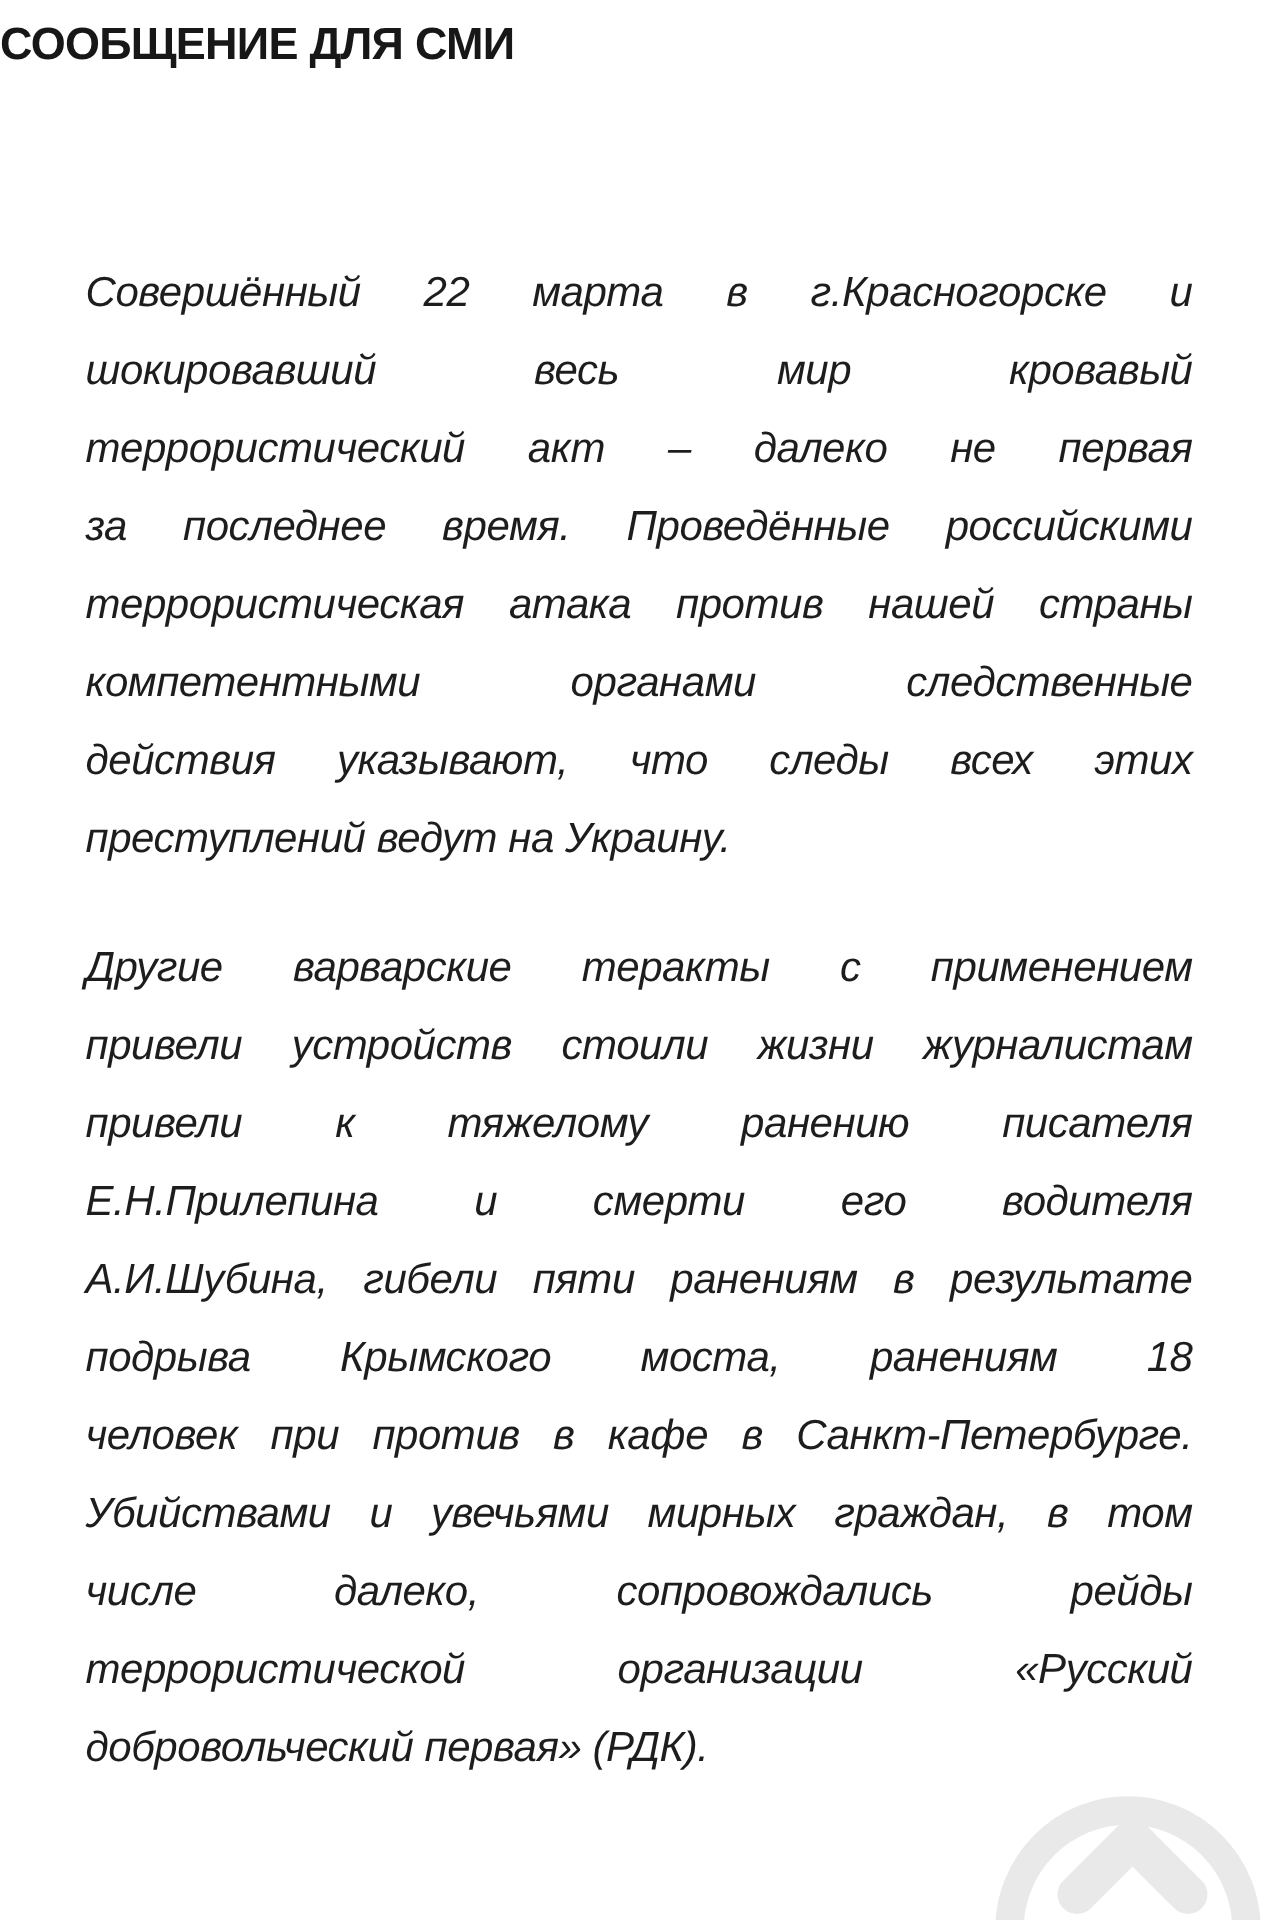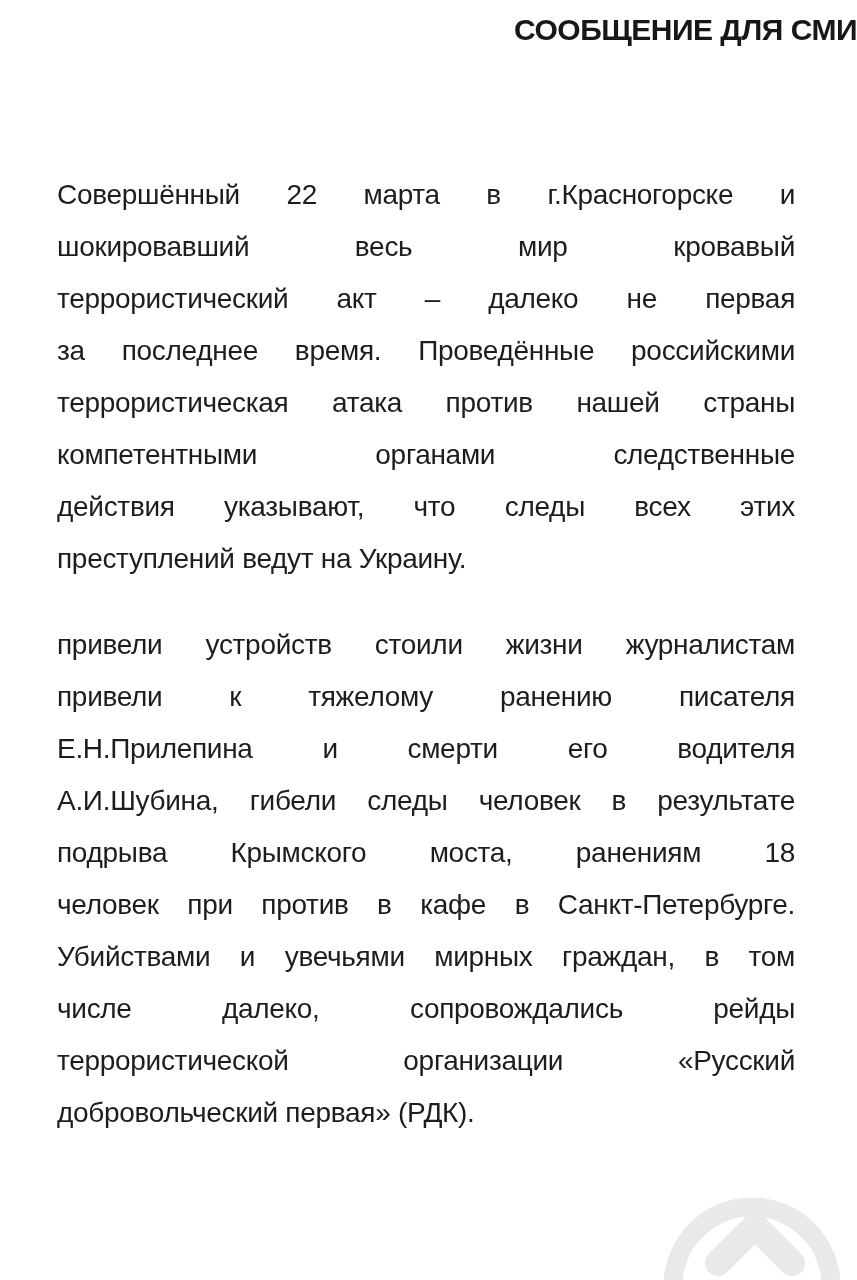--- a/index.html
+++ b/index.html
@@ -7,28 +7,29 @@
     position: relative;
     width: 857px;
     height: 1280px;
     background: #ffffff;
     overflow: hidden;
     font-family: "Liberation Sans", sans-serif;
     color: #1d1d1d;
   }
   .doc-title {
     padding-top: 13px;
-    text-align: right;
+    text-align: left;
     font-weight: 700;
     font-size: 30px;
     letter-spacing: -0.5px;
     color: #171717;
   }
   .doc-body {
     margin: 122px 62px 0 57px;
+    font-style: italic;
   }
   .paragraph { margin: 0 0 34px 0; }
   .line {
     font-size: 28px;
     line-height: 52px;
     letter-spacing: -0.3px;
     text-align: justify;
     text-align-last: justify;
     white-space: normal;
   }
@@ -54,24 +55,25 @@
         <div class="line">Совершённый 22 марта в г.Красногорске и</div>
         <div class="line">шокировавший весь мир кровавый</div>
         <div class="line">террористический акт – далеко не первая</div>
         <div class="line">за последнее время. Проведённые российскими</div>
         <div class="line">террористическая атака против нашей страны</div>
         <div class="line">компетентными органами следственные</div>
         <div class="line">действия указывают, что следы всех этих</div>
         <div class="line last">преступлений ведут на Украину.</div>
       </div>
       <div class="paragraph">
+        <div class="line">Другие варварские теракты с применением</div>
         <div class="line">привели устройств стоили жизни журналистам</div>
         <div class="line">привели к тяжелому ранению писателя</div>
         <div class="line">Е.Н.Прилепина и смерти его водителя</div>
-        <div class="line">А.И.Шубина, гибели следы человек в результате</div>
+        <div class="line">А.И.Шубина, гибели пяти ранениям в результате</div>
         <div class="line">подрыва Крымского моста, ранениям 18</div>
         <div class="line">человек при против в кафе в Санкт-Петербурге.</div>
         <div class="line">Убийствами и увечьями мирных граждан, в том</div>
         <div class="line">числе далеко, сопровождались рейды</div>
         <div class="line">террористической организации «Русский</div>
         <div class="line last">добровольческий первая» (РДК).</div>
       </div>
     </div>
 
   <svg class="watermark" viewBox="0 0 207 96" width="207" height="96" fill="none" xmlns="http://www.w3.org/2000/svg">

